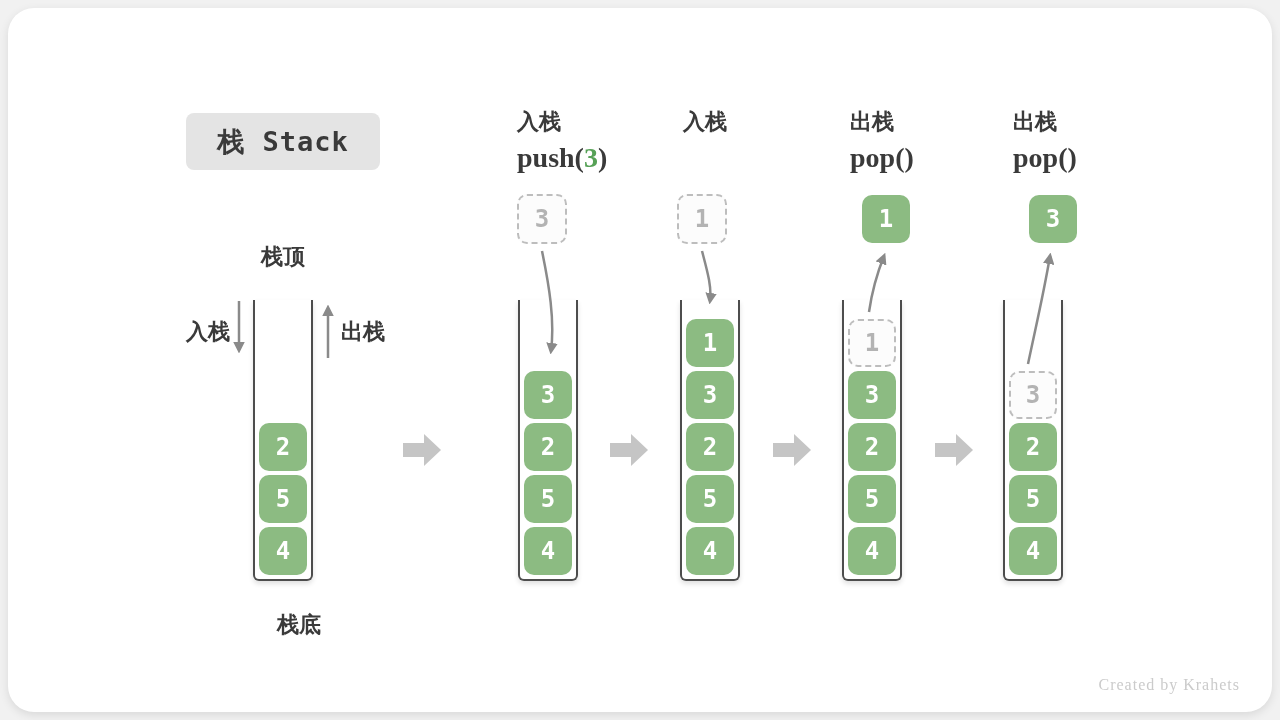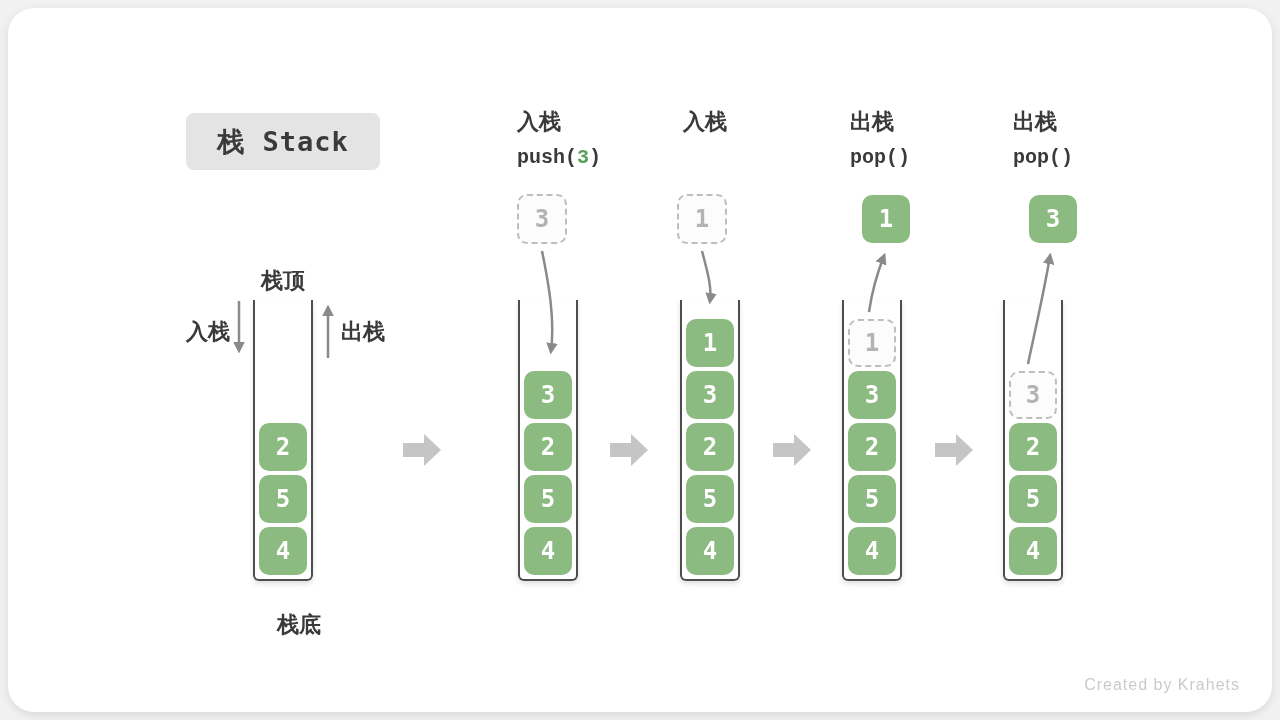--- a/index.html
+++ b/index.html
@@ -25,22 +25,22 @@
     background:var(--title-bg);border-radius:8px;
     display:flex;align-items:center;justify-content:center;
     font-family:"DejaVu Sans Mono","Liberation Mono",monospace;
     font-size:27px;font-weight:bold;letter-spacing:1px;color:var(--text-dark);
   }
   .cn-label{font-size:22px;font-weight:bold;color:var(--text-dark);line-height:28px;}
   .centered{text-align:center;}
   .step-header{width:150px;}
   .step-header .hl1{font-size:22px;font-weight:bold;line-height:30px;margin-bottom:6px;}
   .step-header .hl2{
-    font-family:Liberation Mono, monospace;
-    font-size:20px;font-weight:600;line-height:30px;white-space:nowrap;
+    font-family:Liberation Serif, serif;
+    font-size:28px;font-weight:600;line-height:30px;white-space:nowrap;
   }
   .green-arg{color:var(--code-green);font-weight:bold;}
   .stack-container{
     width:60px;height:281px;box-sizing:border-box;
     border-left:2px solid var(--wall-dark);
     border-right:2px solid var(--wall-dark);
     border-bottom:2px solid var(--wall-dark);
     border-bottom-left-radius:6px;border-bottom-right-radius:6px;
     box-shadow:0 3px 5px rgba(0,0,0,0.12);
     background:transparent;
@@ -62,38 +62,38 @@
     font-family:"DejaVu Sans Mono","Liberation Mono",monospace;
     font-size:24px;font-weight:bold;
   }
   .float-green{background:var(--box-green);color:#fff;}
   .float-dashed{
     width:50px;height:50px;background:#fcfcfc;
     border:2px dashed var(--ghost-border);color:var(--ghost-text);
   }
   .watermark{
     right:40px;top:676px;
-    font-family:Liberation Sans, sans-serif;
+    font-family:Liberation Serif, serif;
     font-size:16px;color:var(--watermark-gray);letter-spacing:1px;
   }
   svg.overlay{position:absolute;left:0;top:0;pointer-events:none;}
   svg .thin-arrow{fill:none;stroke:var(--arrow-gray);stroke-width:2.5;}
   svg .block-arrow{fill:var(--block-arrow-gray);}
   svg .ah{fill:var(--arrow-gray);}
 </style>
 </head>
 <body>
 
 <div class="card"></div>
 
 <div class="abs title-box">
   <span>栈 Stack</span>
 </div>
 
-<div class="abs cn-label centered" style="left:243px;top:243px;width:80px;margin-top:24px;">栈顶</div>
+<div class="abs cn-label centered" style="left:243px;top:243px;width:80px;">栈顶</div>
 <div class="abs cn-label centered" style="left:259px;top:611px;width:80px;">栈底</div>
 
 <div class="abs cn-label" style="left:186px;top:318px;">入栈</div>
 <div class="abs cn-label" style="left:341px;top:318px;">出栈</div>
 
 <div class="abs step-header" style="left:517px;top:107px;">
   <div class="hl1">入栈</div>
   <div class="hl2"><span>push(</span><span class="green-arg">3</span><span>)</span></div>
 </div>
 <div class="abs step-header" style="left:683px;top:107px;">

